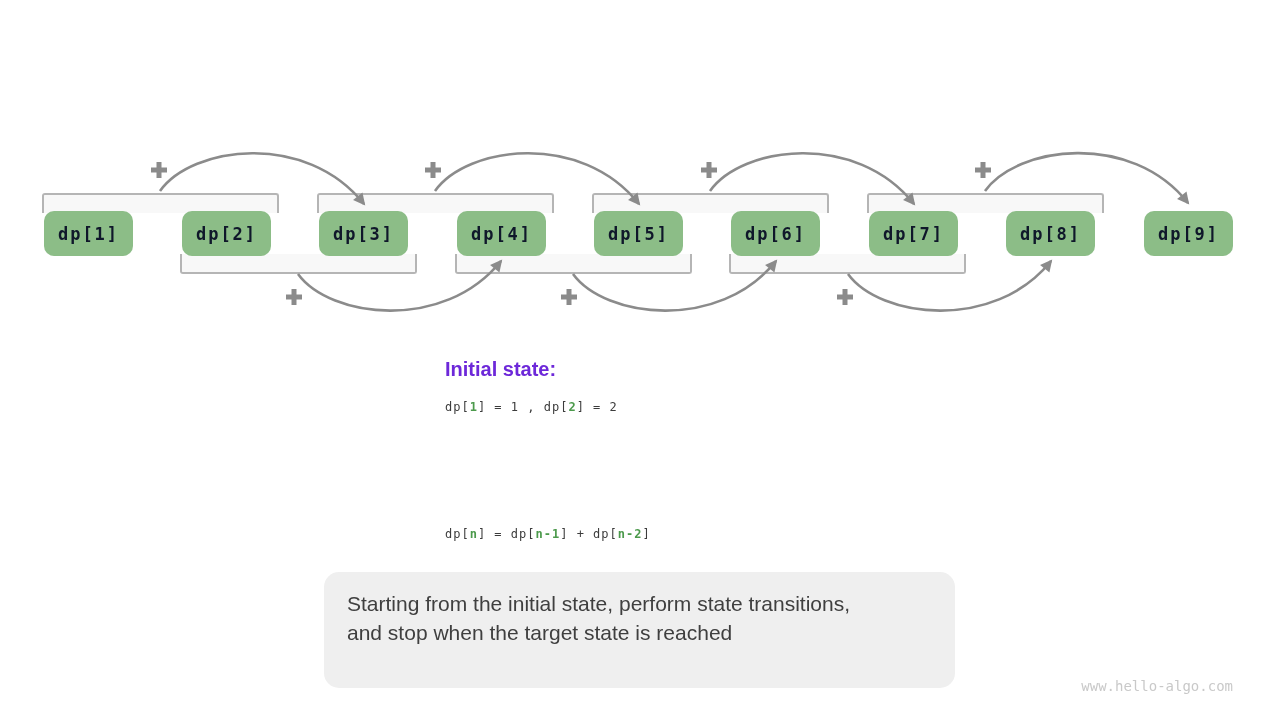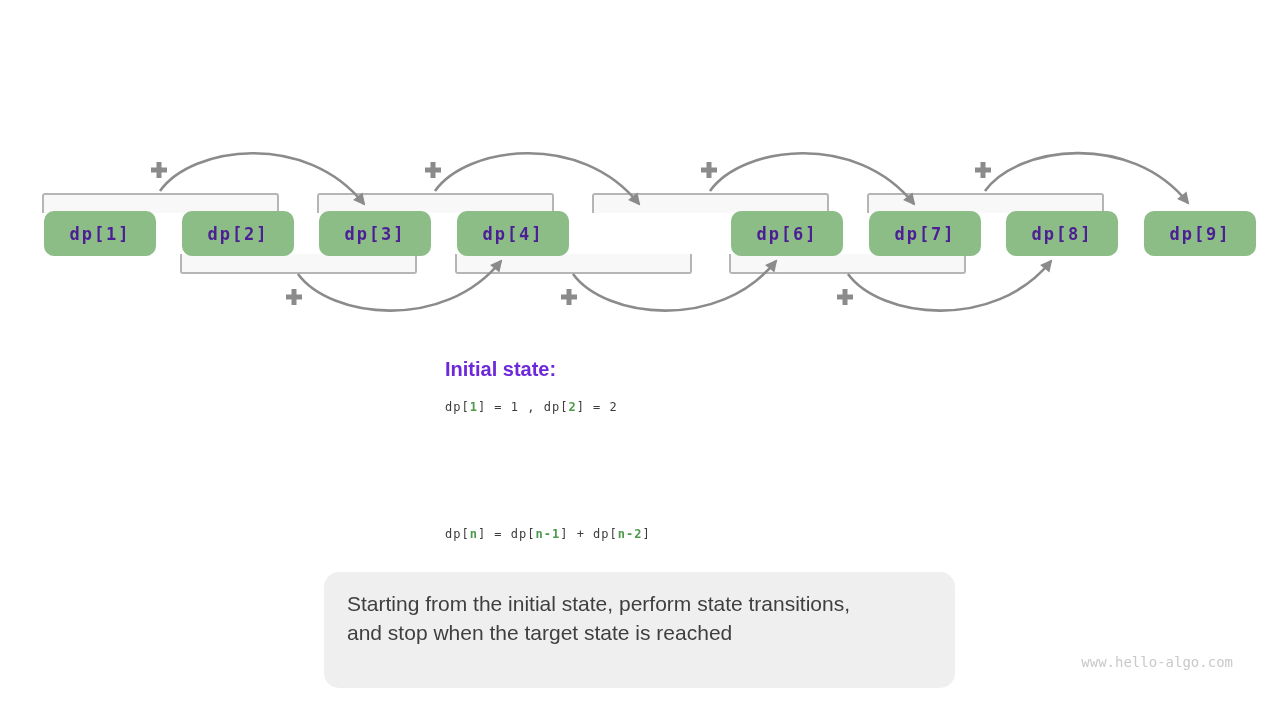--- a/index.html
+++ b/index.html
@@ -26,25 +26,25 @@
   }
   .bracket-bottom{
     top:254px;
     border:2px solid #B5B5B5;
     border-top:none;
     border-radius:0 0 3px 3px;
   }
   .dp-box{
     position:absolute;
     top:211px;
-    width:112px;height:45px;
+    width:89px;height:45px;
     background:#8CBD87;
     border-radius:10px;
     display:flex;align-items:center;justify-content:center;
-    color:#4c1d95;
+    color:#0f172a;
     font-family:"DejaVu Sans Mono",monospace;
     font-size:17px;font-weight:700;
     letter-spacing:2px;
     z-index:2;
   }
   #arrow-layer{
     position:absolute;left:0;top:0;
     width:1280px;height:340px;
     z-index:3;
     pointer-events:none;
@@ -71,21 +71,21 @@
     border-radius:15px;
     box-sizing:border-box;
     padding:17px 22px 0 23px;
     font-size:21px;line-height:29px;
     color:#3F3F3F;
   }
   #callout .line{display:block;}
   
   #watermark{
     position:absolute;
-    right:47px;top:654px;
+    right:47px;top:678px;
     font-family:"DejaVu Sans Mono",monospace;
     font-size:14px;
     color:#C9C9C9;
   }
 </style>
 </head>
 <body>
 
 <div id="canvas">
 
@@ -95,20 +95,21 @@
   <div class="bracket bracket-top" style="left:867px"></div>
 
   <div class="bracket bracket-bottom" style="left:180px"></div>
   <div class="bracket bracket-bottom" style="left:455px"></div>
   <div class="bracket bracket-bottom" style="left:729px"></div>
 
   <div class="dp-box" style="left:44px">dp[1]</div>
   <div class="dp-box" style="left:182px">dp[2]</div>
   <div class="dp-box" style="left:319px">dp[3]</div>
   <div class="dp-box" style="left:457px">dp[4]</div>
+  <div class="dp-box" style="left:594px">dp[5]</div>
   <div class="dp-box" style="left:731px">dp[6]</div>
   <div class="dp-box" style="left:869px">dp[7]</div>
   <div class="dp-box" style="left:1006px">dp[8]</div>
   <div class="dp-box" style="left:1144px">dp[9]</div>
 
   <svg id="arrow-layer" viewBox="0 0 1280 340">
     <defs>
       <marker id="ah" markerUnits="userSpaceOnUse" markerWidth="14" markerHeight="14" refX="11" refY="7" orient="auto">
         <path d="M1,1 L13,7 L1,13 z" fill="#8B8B8B"></path>
       </marker>

